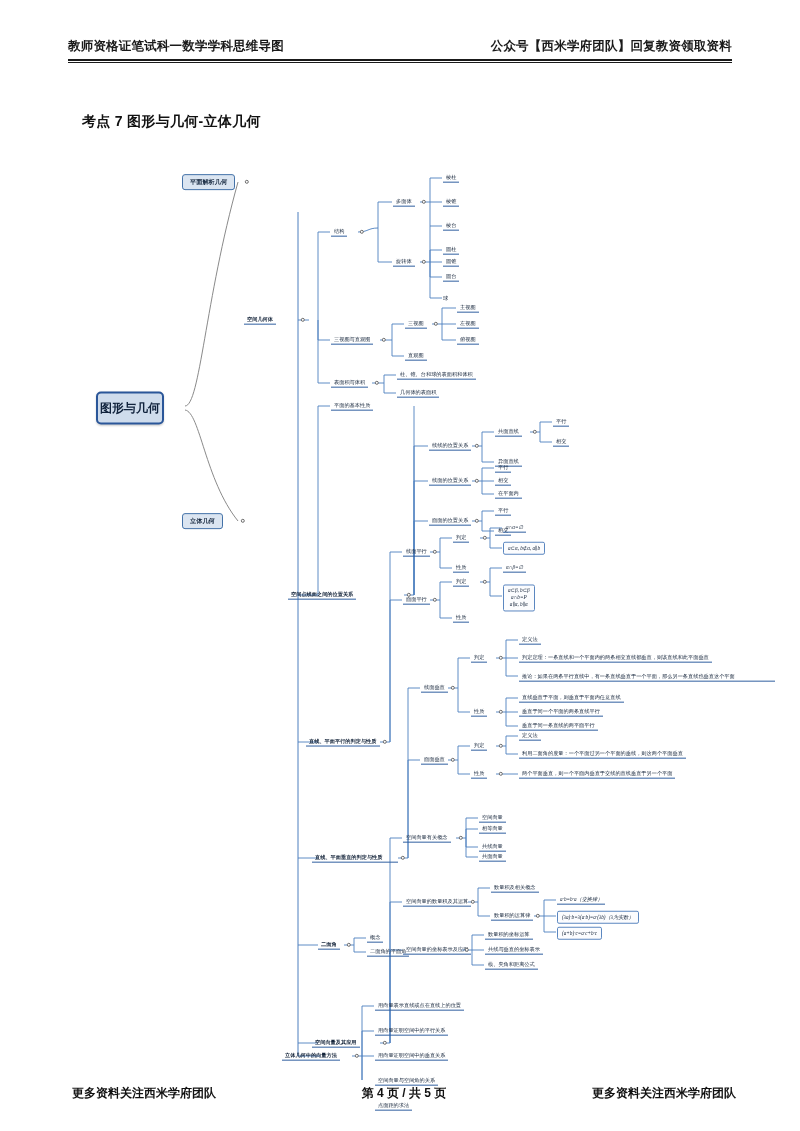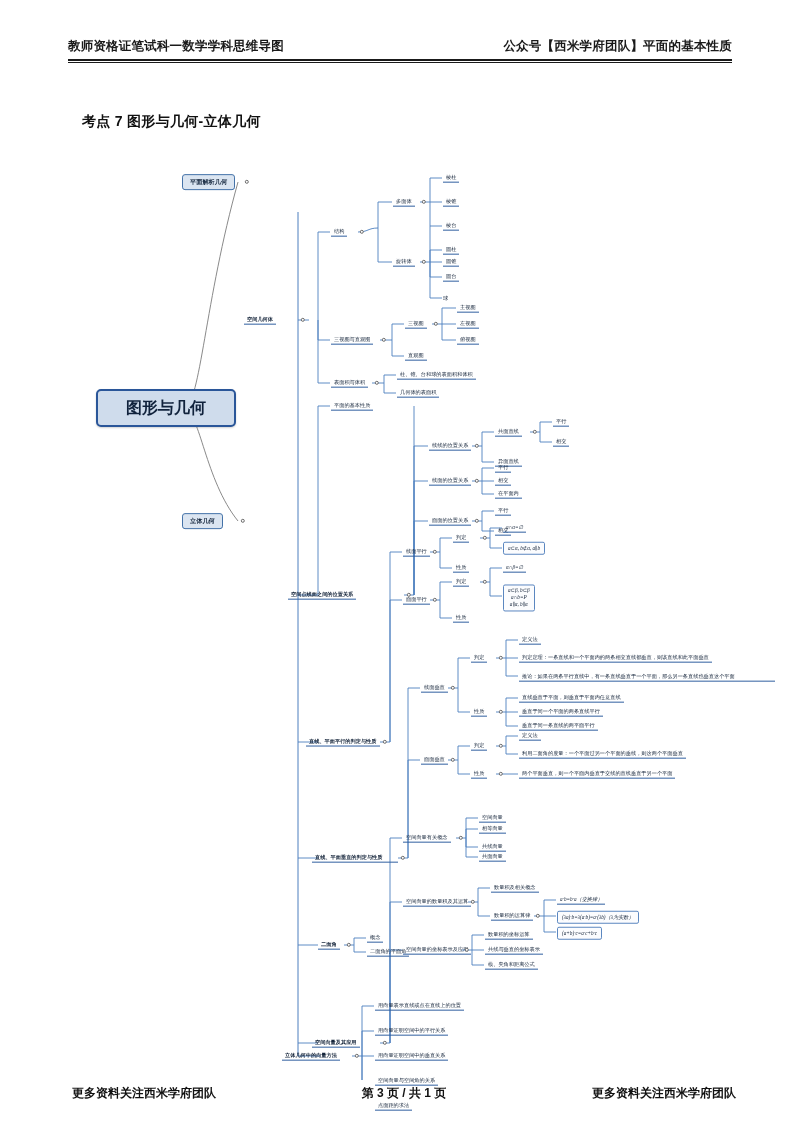--- a/index.html
+++ b/index.html
@@ -59,25 +59,25 @@
     font-size:5.2px;
     line-height:1.25;
     white-space:nowrap;
     color:#14243a;
     transform:translateY(-50%);
   }
   .node.wrap { white-space:normal; }
 
   
   .node.root {
-    font-size:16px; font-weight:bold;
+    font-size:12px; font-weight:bold;
     background:#cfdcec;
     border:2px solid #2a5699;
     border-radius:5px;
-    padding:7px 28px;
+    padding:7px 2px;
     color:#10223c;
     box-shadow:0 1px 2px rgba(0,0,0,.18);
   }
   
   .node.l1 {
     font-size:6.2px; font-weight:bold;
     background:#dbe5f1;
     border:1px solid #4472a8;
     border-radius:3px;
     padding:3px 7px;
@@ -111,21 +111,21 @@
     transform:translate(-50%,-50%);
   }
 </style>
 </head>
 <body>
 
 <div class="page">
 
   <div class="header">
     <div class="header-left">教师资格证笔试科一数学学科思维导图</div>
-    <div class="header-right">公众号【西米学府团队】平面的基本性质</div>
+    <div class="header-right">公众号【西米学府团队】回复教资领取资料</div>
     <div class="header-rule"></div>
   </div>
 
   <div class="map-title">考点 7 图形与几何-立体几何</div>
 
   <div class="mindmap">
 
     <svg viewBox="0 0 800 930">
       <g fill="none" stroke="#4c7fbe" stroke-width="0.9">
 
@@ -372,17 +372,17 @@
     <div class="node ul" style="left:375px; top:856px;">用向量表示直线或点在直线上的位置</div>
     <div class="node ul" style="left:375px; top:881px;">用向量证明空间中的平行关系</div>
     <div class="node ul" style="left:375px; top:906px;">用向量证明空间中的垂直关系</div>
     <div class="node ul" style="left:375px; top:931px;">空间向量与空间角的关系</div>
     <div class="node ul" style="left:375px; top:956px;">点面距的求法</div>
 
   </div>
 
   <div class="footer">
     <span class="f-left">更多资料关注西米学府团队</span>
-    <span class="f-mid">第 3 页 / 共 1 页</span>
+    <span class="f-mid">第 4 页 / 共 5 页</span>
     <span class="f-right">更多资料关注西米学府团队</span>
   </div>
 
 </div>
 
 </body></html>

